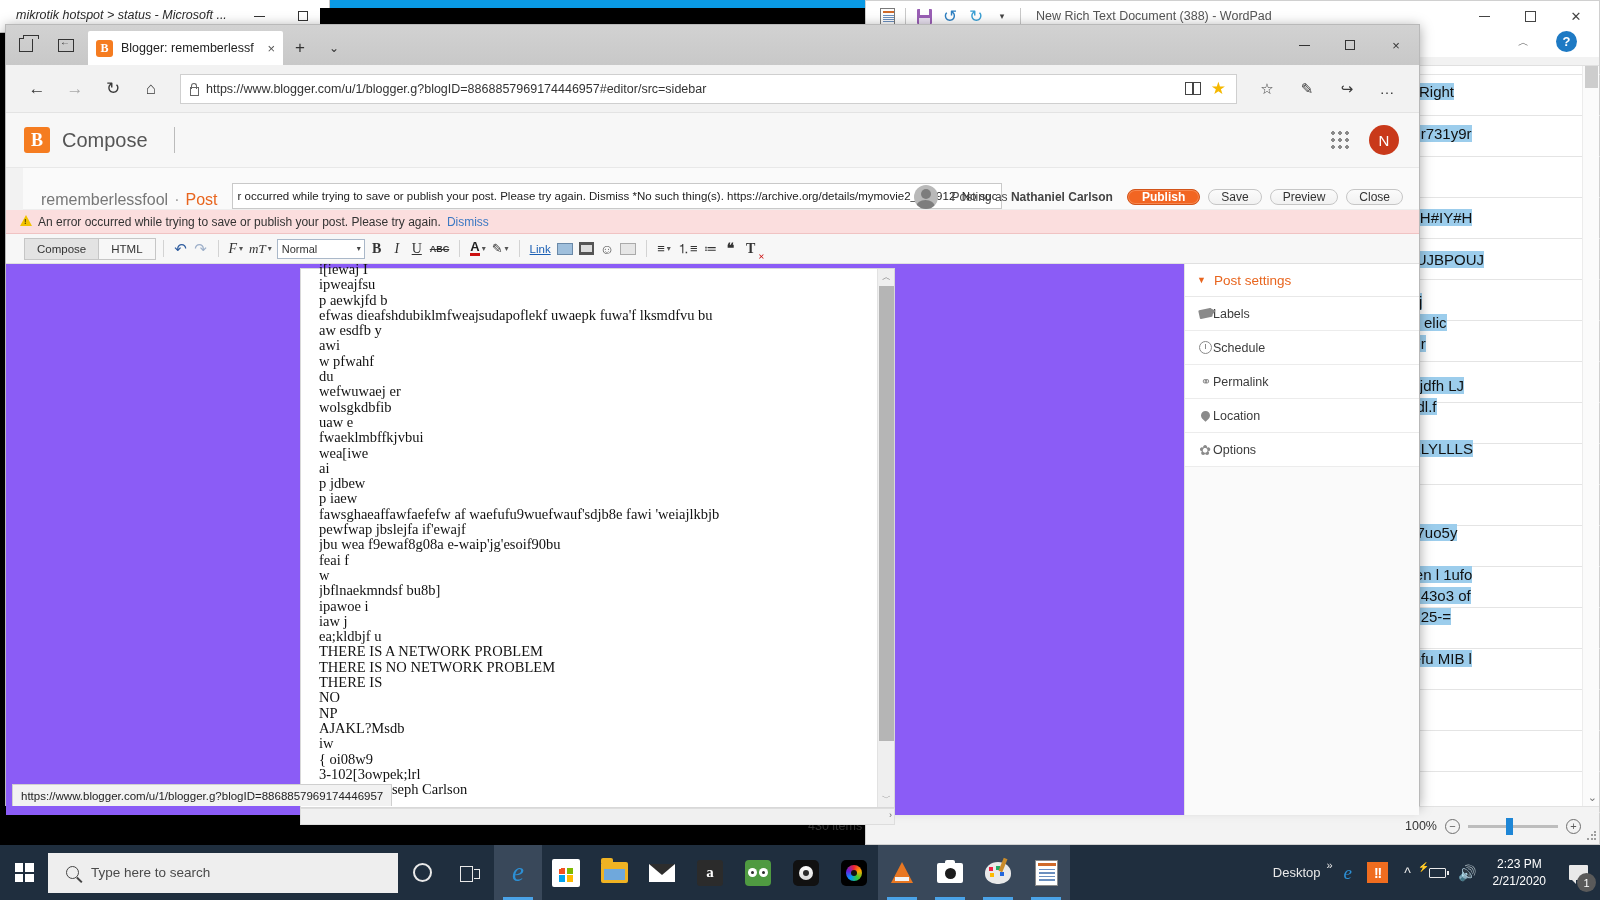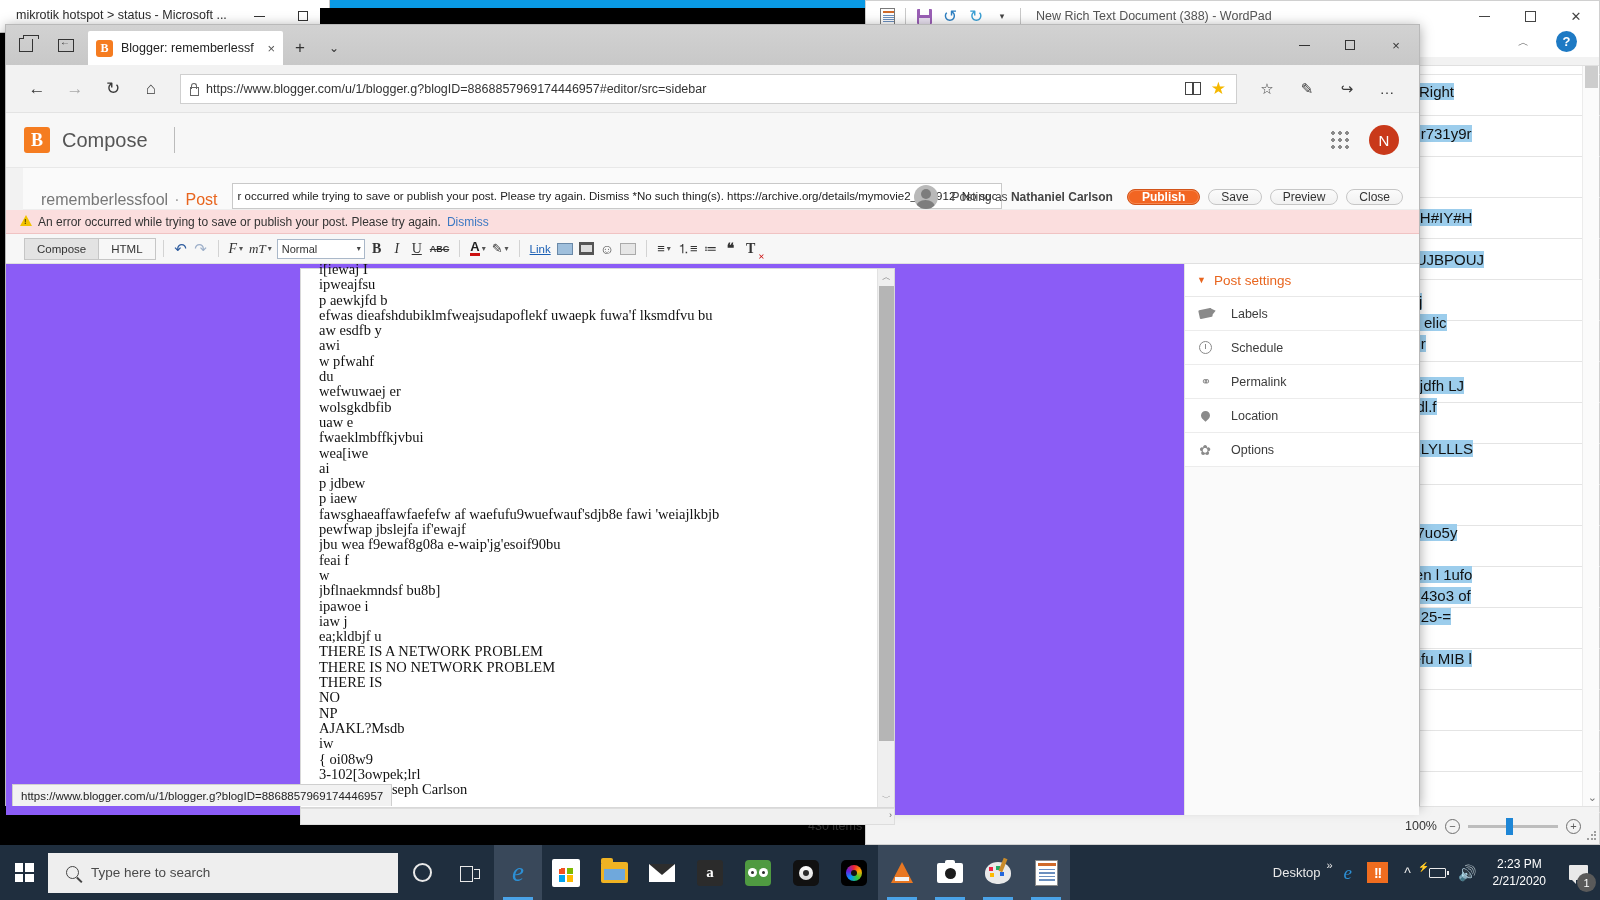--- a/index.html
+++ b/index.html
@@ -23,21 +23,21 @@
   .blue-strip2 {
     position: absolute; left: 0; top: 845px; width: 1290px; height: 8px;
     background: #0a78d4;
   }
 
   
   .mikrotik-win {
     position: absolute; left: 0; top: 0; width: 330px; height: 33px;
     background: #ffffff;
     border: 1px solid #c8c8c8;
-    border-top: none; border-left: none;
+    border-top: none; border-left: none; font-style: italic;
   }
   .mikrotik-title {
     position: absolute; left: 16px; top: 8px;
     font-size: 12.5px; color: #2b2b2b;
     white-space: nowrap;
   }
   .mikrotik-btns {
     position: absolute; right: 4px; top: 0; height: 32px;
     display: flex; align-items: center;
   }
@@ -420,21 +420,21 @@
     position:absolute; right:0; top:0; width:235px; bottom:0;
     background:#fafafa; border-left:1px solid #e4e4e4;
   }
   .settings-header {
     height:33px; display:flex; align-items:center; padding-left:12px; gap:8px;
     border-bottom:1px solid #e8e8e8; background:#fff;
   }
   .sh-caret { font-size:9px; color:#e8651e; }
   .sh-title { font-size:13.5px; color:#e8651e; }
   .settings-item {
-    height:34px; display:flex; align-items:center; padding-left:12px; gap:18px;
+    height:34px; display:flex; align-items:center; padding-left:12px; gap:0;
     border-bottom:1px solid #ececec; background:#fff;
   }
   .si-label { font-size:12.5px; color:#3c3c3c; }
   .si-icon { width:16px; height:16px; display:flex; align-items:center; justify-content:center; color:#8a8a8a; font-size:14px; }
   .tag-ico {
     width:13px;height:9px;background:#8a8a8a;position:relative;transform:rotate(-12deg);border-radius:1px;
   }
   .tag-ico::after{content:"";position:absolute;right:-4px;top:0;width:0;height:0;border-top:4.5px solid transparent;border-bottom:4.5px solid transparent;border-left:5px solid #8a8a8a;}
   .clock-ico { width:13px;height:13px;border:1.4px solid #8a8a8a;border-radius:50%;position:relative;}
   .clock-ico::after{content:"";position:absolute;left:5px;top:2.4px;width:1.2px;height:4.5px;background:#8a8a8a;}

